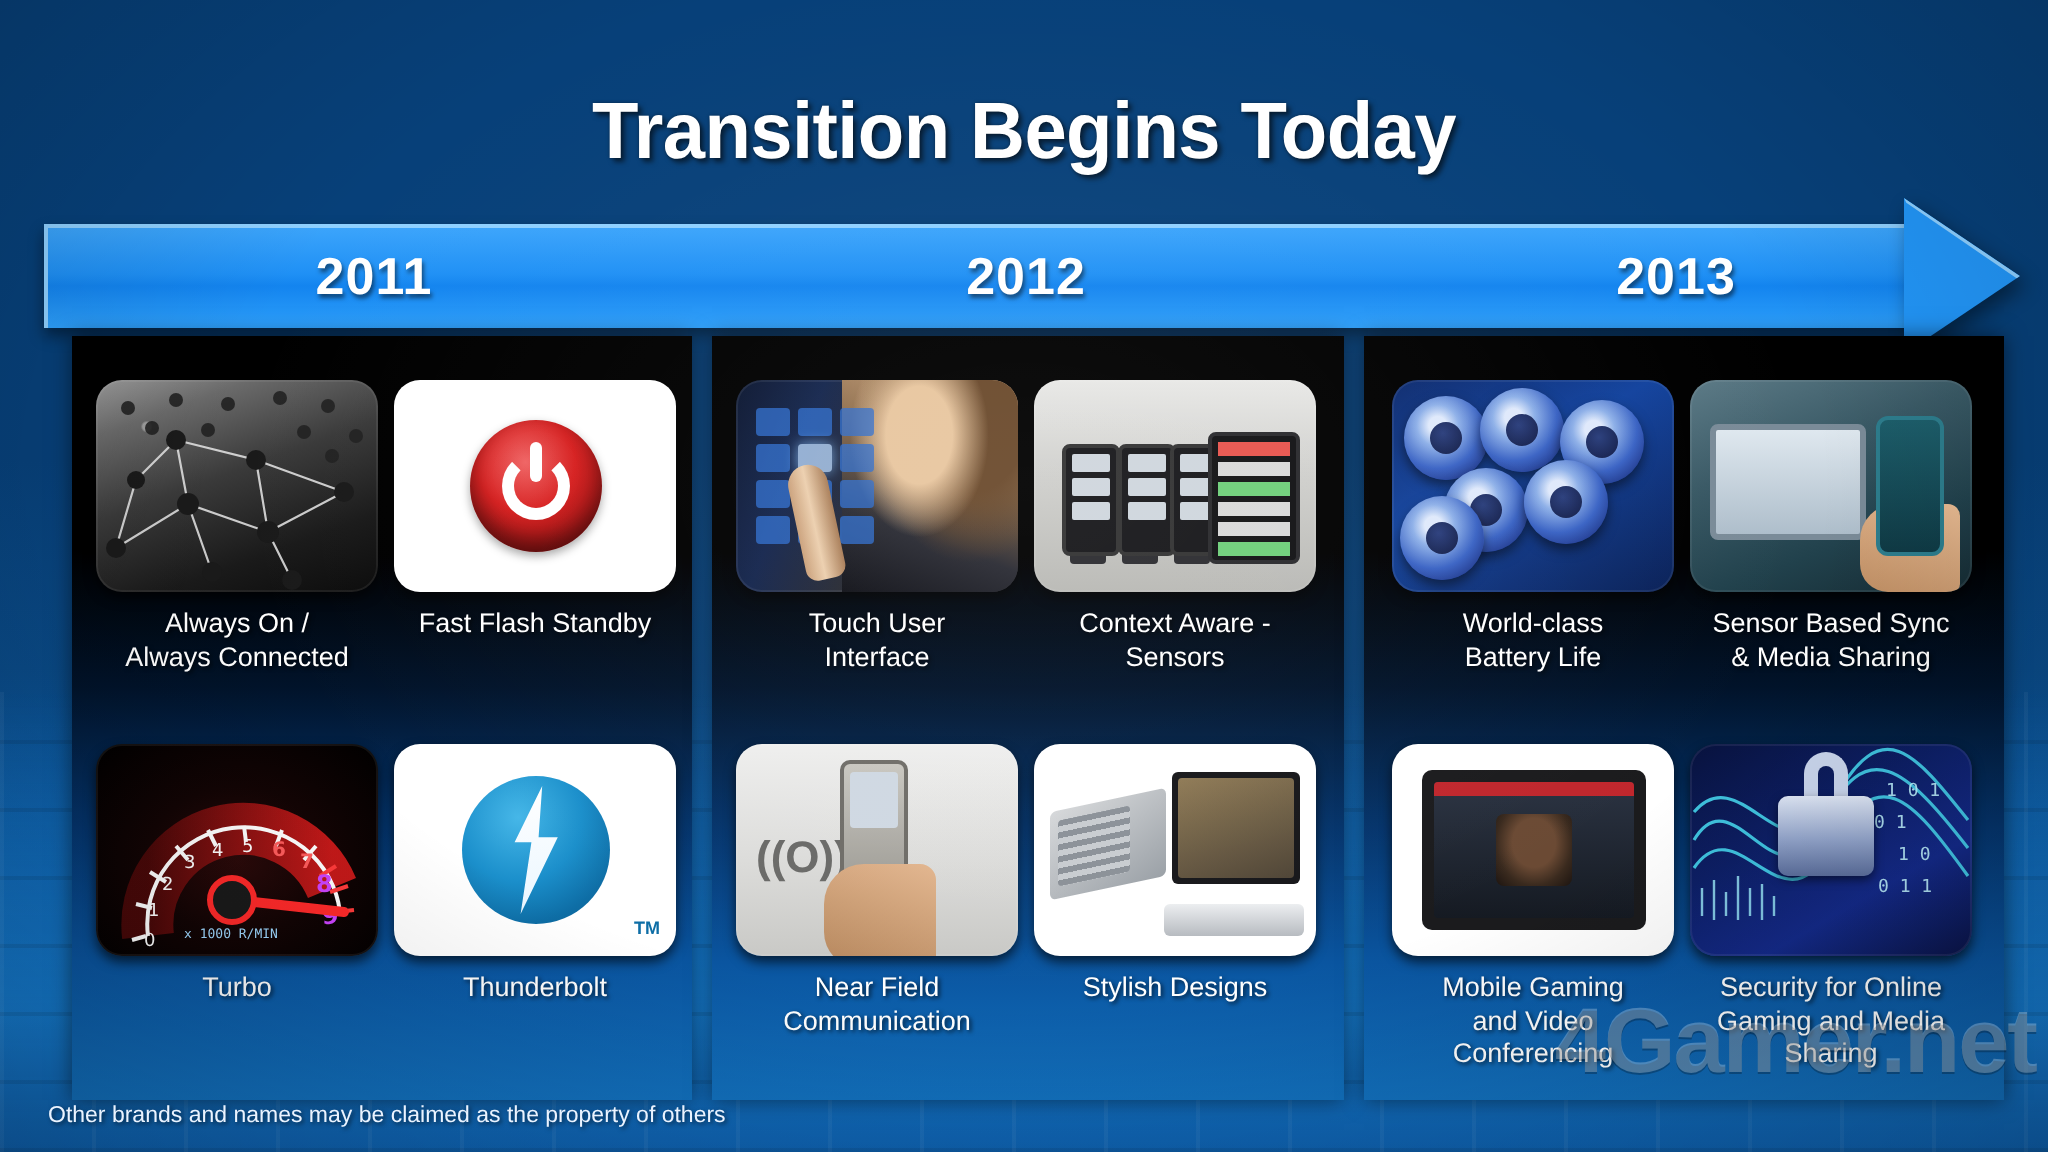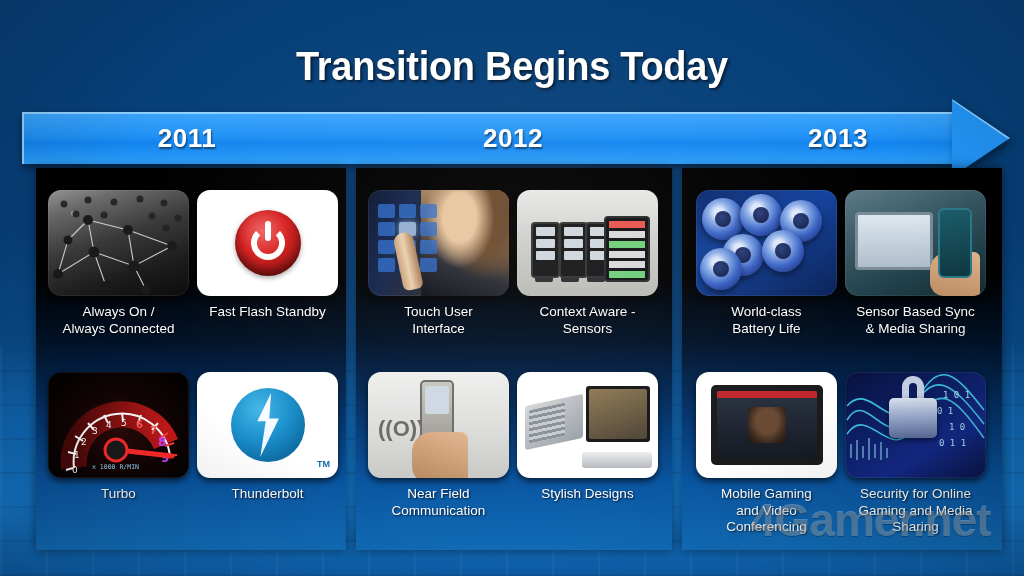--- a/index.html
+++ b/index.html
@@ -214,21 +214,21 @@
   }
 
   
   #footer-note{
     position:absolute;left:24px;bottom:12px;color:#eaf3ff;font-size:11.5px;
     text-shadow:1px 1px 2px rgba(0,0,0,.6);
   }
   #wm{
     position:absolute;right:6px;bottom:24px;width:268px;height:62px;
     font-size:46px;font-weight:bold;color:rgba(255,255,255,.26);
-    letter-spacing:-1px;line-height:60px;text-align:left;
+    letter-spacing:-1px;line-height:60px;text-align:right;
     text-shadow:0 1px 0 rgba(0,0,0,.25);
     pointer-events:none;
   }
   #wm-url{
     position:absolute;right:14px;bottom:4px;font-size:15px;color:#eef6ff;
     background:rgba(8,40,80,.35);padding:1px 8px;border-radius:2px;
     text-shadow:1px 1px 2px rgba(0,0,0,.7);
   }
 </style>
 </head>
@@ -489,15 +489,16 @@
         </svg>
         <div class="sec-shackle"></div>
         <div class="sec-lock"></div>
       </div>
       <div class="cap">Security for Online<br>Gaming and Media<br>Sharing</div>
     </div>
   </div>
 
   <div id="vignette"></div>
 
+  <div id="footer-note">Other brands and names may be claimed as the property of others</div>
   <div id="wm">4Gamer.net</div>
 
 </div>
 
 </body></html>

